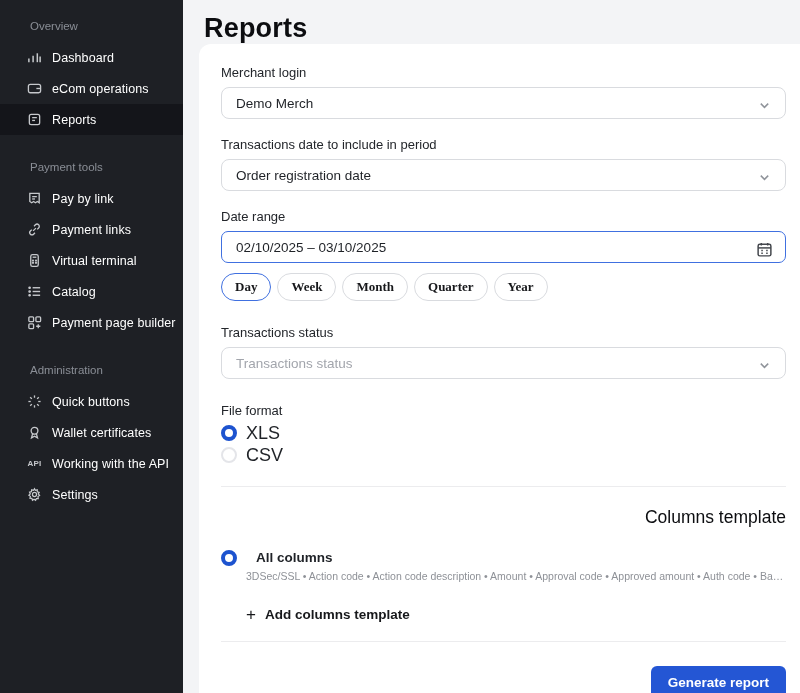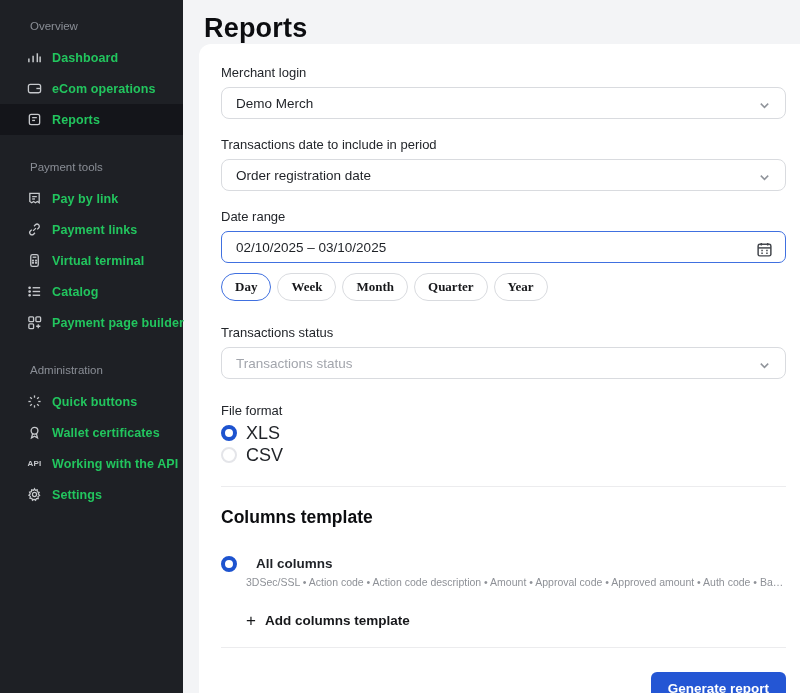--- a/index.html
+++ b/index.html
@@ -6,21 +6,21 @@
   html,body { width:800px; height:693px; overflow:hidden; }
   body { font-family:"Liberation Sans","DejaVu Sans",sans-serif; background:#f3f4f6; display:flex; }
 
   
   .sidebar { width:183px; min-width:183px; height:693px; background:#1e2025; padding-top:12px; color:#eceded; }
   .sb-section { margin-bottom:18px; }
   .sb-header { color:#8a8e96; font-size:11.5px; padding:8px 0 10px 30px; }
   .sb-item { display:flex; align-items:center; height:31px; padding-left:26px; cursor:pointer; }
   .sb-item.selected { background:#14151a; }
   .sb-item .sb-icon { width:17px; height:17px; margin-right:9px; display:flex; align-items:center; justify-content:center; color:#c6c8cc; flex:0 0 17px; }
-  .sb-item .sb-label { font-size:12.5px; font-weight:bold; color:#22c55e; letter-spacing:.1px; white-space:nowrap; }
+  .sb-item .sb-label { font-size:12.5px; font-weight:normal; color:#ffffff; letter-spacing:.1px; white-space:nowrap; }
   .api-glyph { font-size:8px; font-weight:bold; color:#c6c8cc; letter-spacing:.3px; }
 
   
   .main { flex:1; height:693px; display:flex; flex-direction:column; }
   .page-header { padding:13px 0 0 21px; height:58px; }
   .page-title { font-size:27px; font-weight:bold; color:#0c0d10; letter-spacing:.2px; }
   .card { background:#ffffff; border-radius:12px 0 0 0; margin-left:16px; flex:1; padding:21px 14px 14px 22px; display:flex; flex-direction:column; }
 
   .field { margin-bottom:18px; }
   .field-label { font-size:13px; color:#23262b; margin-bottom:7px; }
@@ -35,21 +35,21 @@
   .pill.selected { border:1.5px solid #4070e0; }
 
   .radio-row { display:flex; align-items:center; gap:9px; height:22px; cursor:pointer; }
   .radio { width:16px; height:16px; border-radius:50%; background:#fff; flex:0 0 16px; }
   .radio.on { border:4.5px solid #1d53cf; }
   .radio.off { border:2px solid #e4e5e9; }
   .radio-label { font-size:18px; color:#1f2227; }
 
   .divider { height:1px; background:#ececee; margin:20px 0; }
 
-  .section-title { font-size:17.5px; font-weight:bold; color:#0c0d10; margin-bottom:28px; }
+  .section-title { font-size:17.5px; font-weight:normal; color:#0c0d10; margin-bottom:22px;text-align:right; }
   .allcols { display:flex; gap:19px; align-items:flex-start; }
   .allcols .radio-label { font-weight:bold; font-size:13.5px; }
   .cols-preview { font-size:10.5px; color:#8e9197; margin:4px 0 0 25px; max-width:540px; white-space:nowrap; overflow:hidden; text-overflow:ellipsis; }
   .add-template { display:flex; align-items:center; gap:9px; margin:24px 0 0 25px; cursor:pointer; }
   .add-template .plus { font-size:17px; color:#17181b; font-weight:normal; line-height:1; }
   .add-template .txt { font-size:13.5px; font-weight:bold; color:#17181b; }
 
   .footer { margin-top:auto; }
   .footer .divider { margin:18px 0 0 0; }
   .footer-inner { display:flex; justify-content:flex-end; padding:24px 0 14px 0; }

